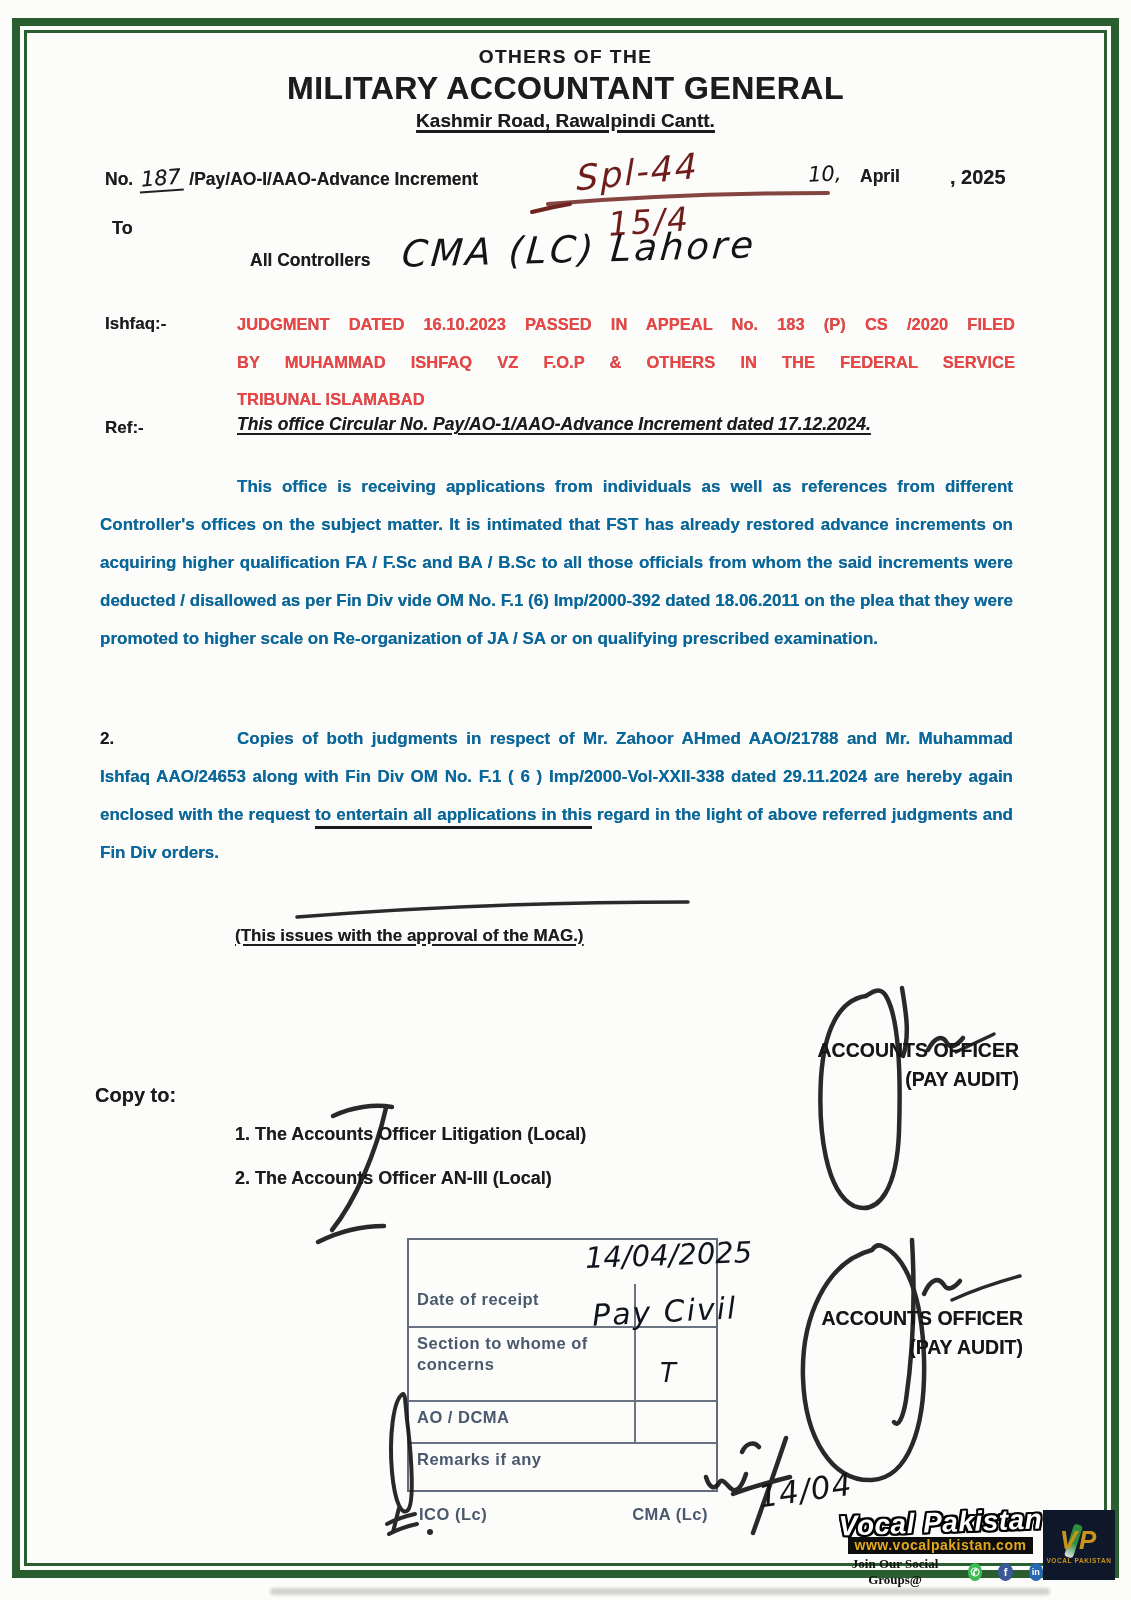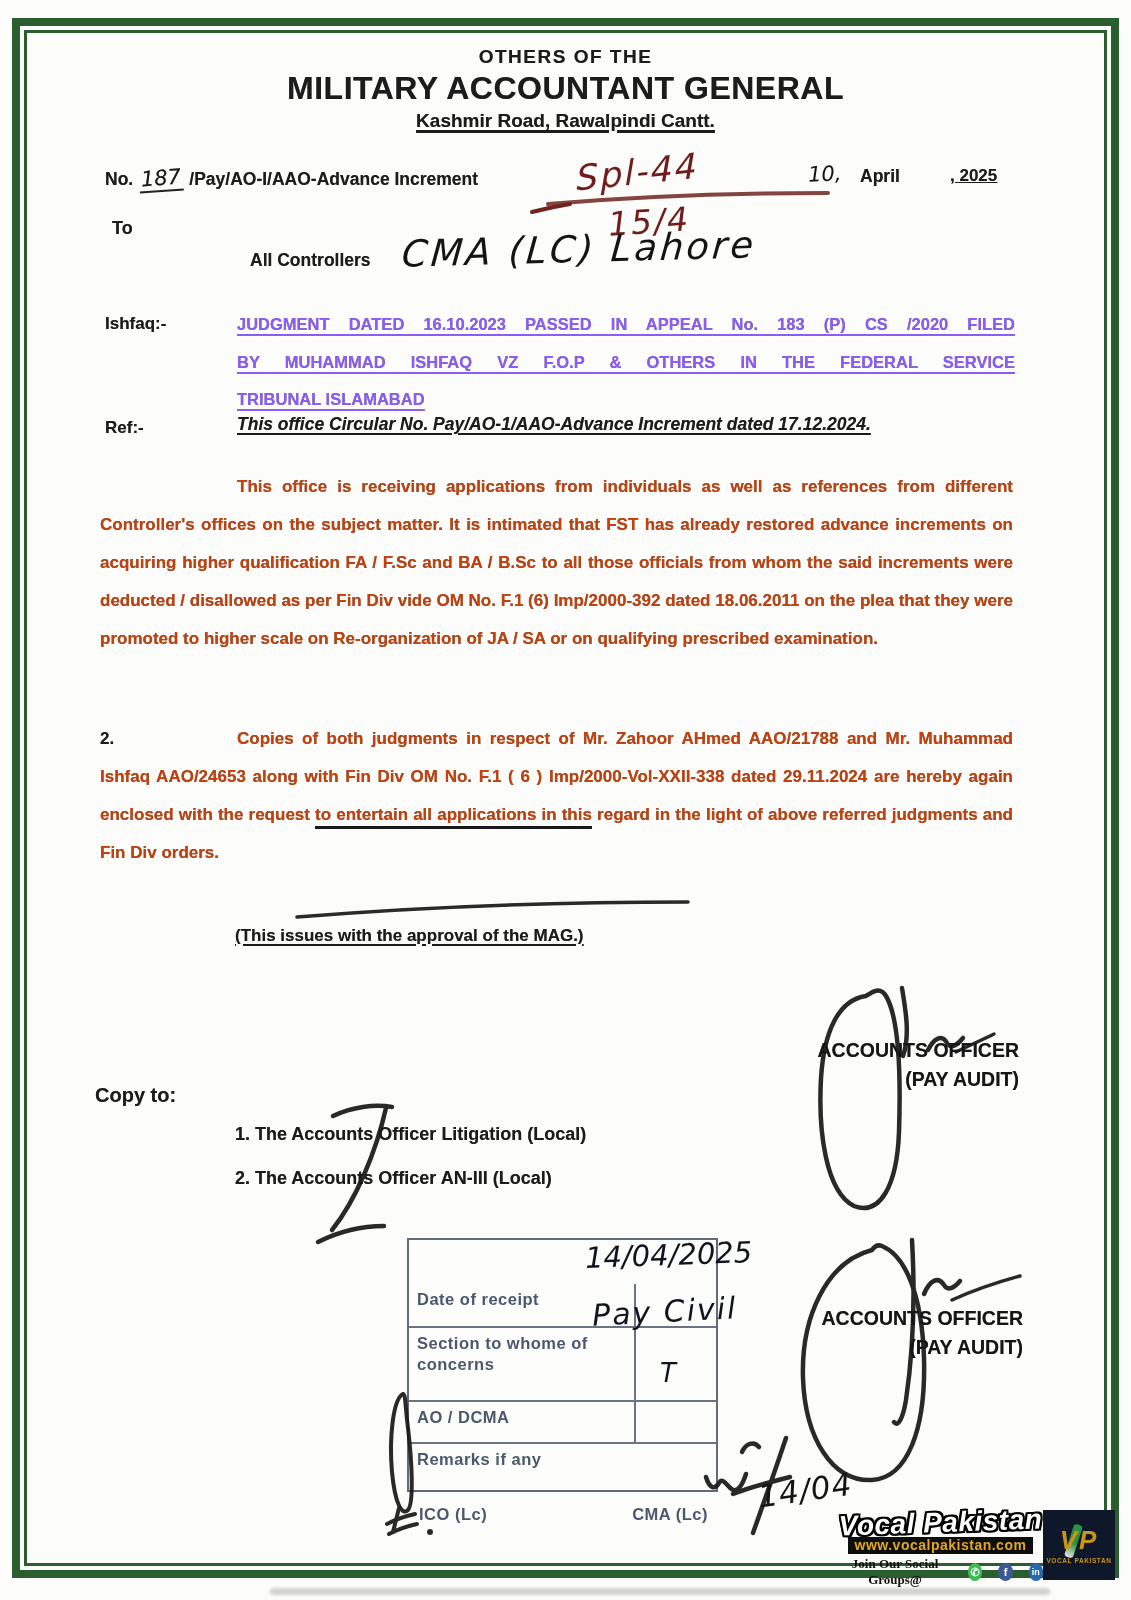--- a/index.html
+++ b/index.html
@@ -18,38 +18,38 @@
   .printed { position:absolute; font-weight:bold; color:#1c1c1c;
     text-shadow:0 0 .5px rgba(25,25,25,.6); z-index:2; }
 
   .office-line { top:46px; left:0; width:100%; text-align:center; font-size:19px; letter-spacing:1.5px; }
   .mag-title   { top:70px; left:0; width:100%; text-align:center; font-size:32px; letter-spacing:.5px; }
   .mag-address { top:110px; left:0; width:100%; text-align:center; font-size:19px;
     text-decoration:underline; text-decoration-thickness:2.5px; text-underline-offset:3px; }
 
   .no-line { top:166px; left:105px; font-size:17.5px; }
   .date-month { top:166px; left:860px; font-size:17.5px; }
-  .date-year  { top:166px; left:950px; font-size:17px;text-decoration:underline; }
+  .date-year  { top:166px; left:950px; font-size:20px; }
   .to-label { top:218px; left:112px; font-size:18px; }
   .controllers { top:250px; left:250px; font-size:17.5px; }
 
   .subject-label { top:314px; left:105px; font-size:17px; }
   .subject-block { position:absolute; top:306px; left:237px; width:778px; z-index:2; }
-  .subject-line { font-weight:bold; color:#8b5cf6; font-size:16.5px; line-height:37.5px;
+  .subject-line { font-weight:bold; color:#ef4444; font-size:16.5px; line-height:37.5px;
     text-align:justify; text-align-last:justify;
-    text-decoration:underline; text-decoration-thickness:2px; text-underline-offset:4px;
+    text-decoration-thickness:2px; text-underline-offset:4px;
     text-shadow:0 0 .5px rgba(25,25,25,.6); }
   .subject-line.last { text-align-last:left; }
 
   .ref-label { top:418px; left:105px; font-size:17px; }
   .ref-text  { top:414px; left:237px; font-size:17.5px; font-style:italic;
     text-decoration:underline; text-decoration-thickness:2px; text-underline-offset:3px; }
 
   .para { position:absolute; left:100px; width:913px; font-size:17px; line-height:38px;
-    font-weight:bold; color:#c2410c; text-align:justify;
+    font-weight:bold; color:#0369a1; text-align:justify;
     text-shadow:0 0 .5px rgba(25,25,25,.6); z-index:2; }
   #para1 { top:468px; text-indent:137px; }
   #para2 { top:720px; text-indent:137px; }
   .para2-num { top:720px; left:100px; font-size:17px; line-height:38px; }
   .hand-underline { border-bottom:3px solid #1a1a1a; padding-bottom:2px; }
 
   .approval { top:926px; left:235px; font-size:17px;
     text-decoration:underline; text-decoration-thickness:2px; text-underline-offset:3px; }
 
   .sig-block { position:absolute; text-align:right; font-weight:bold; color:#161616;

